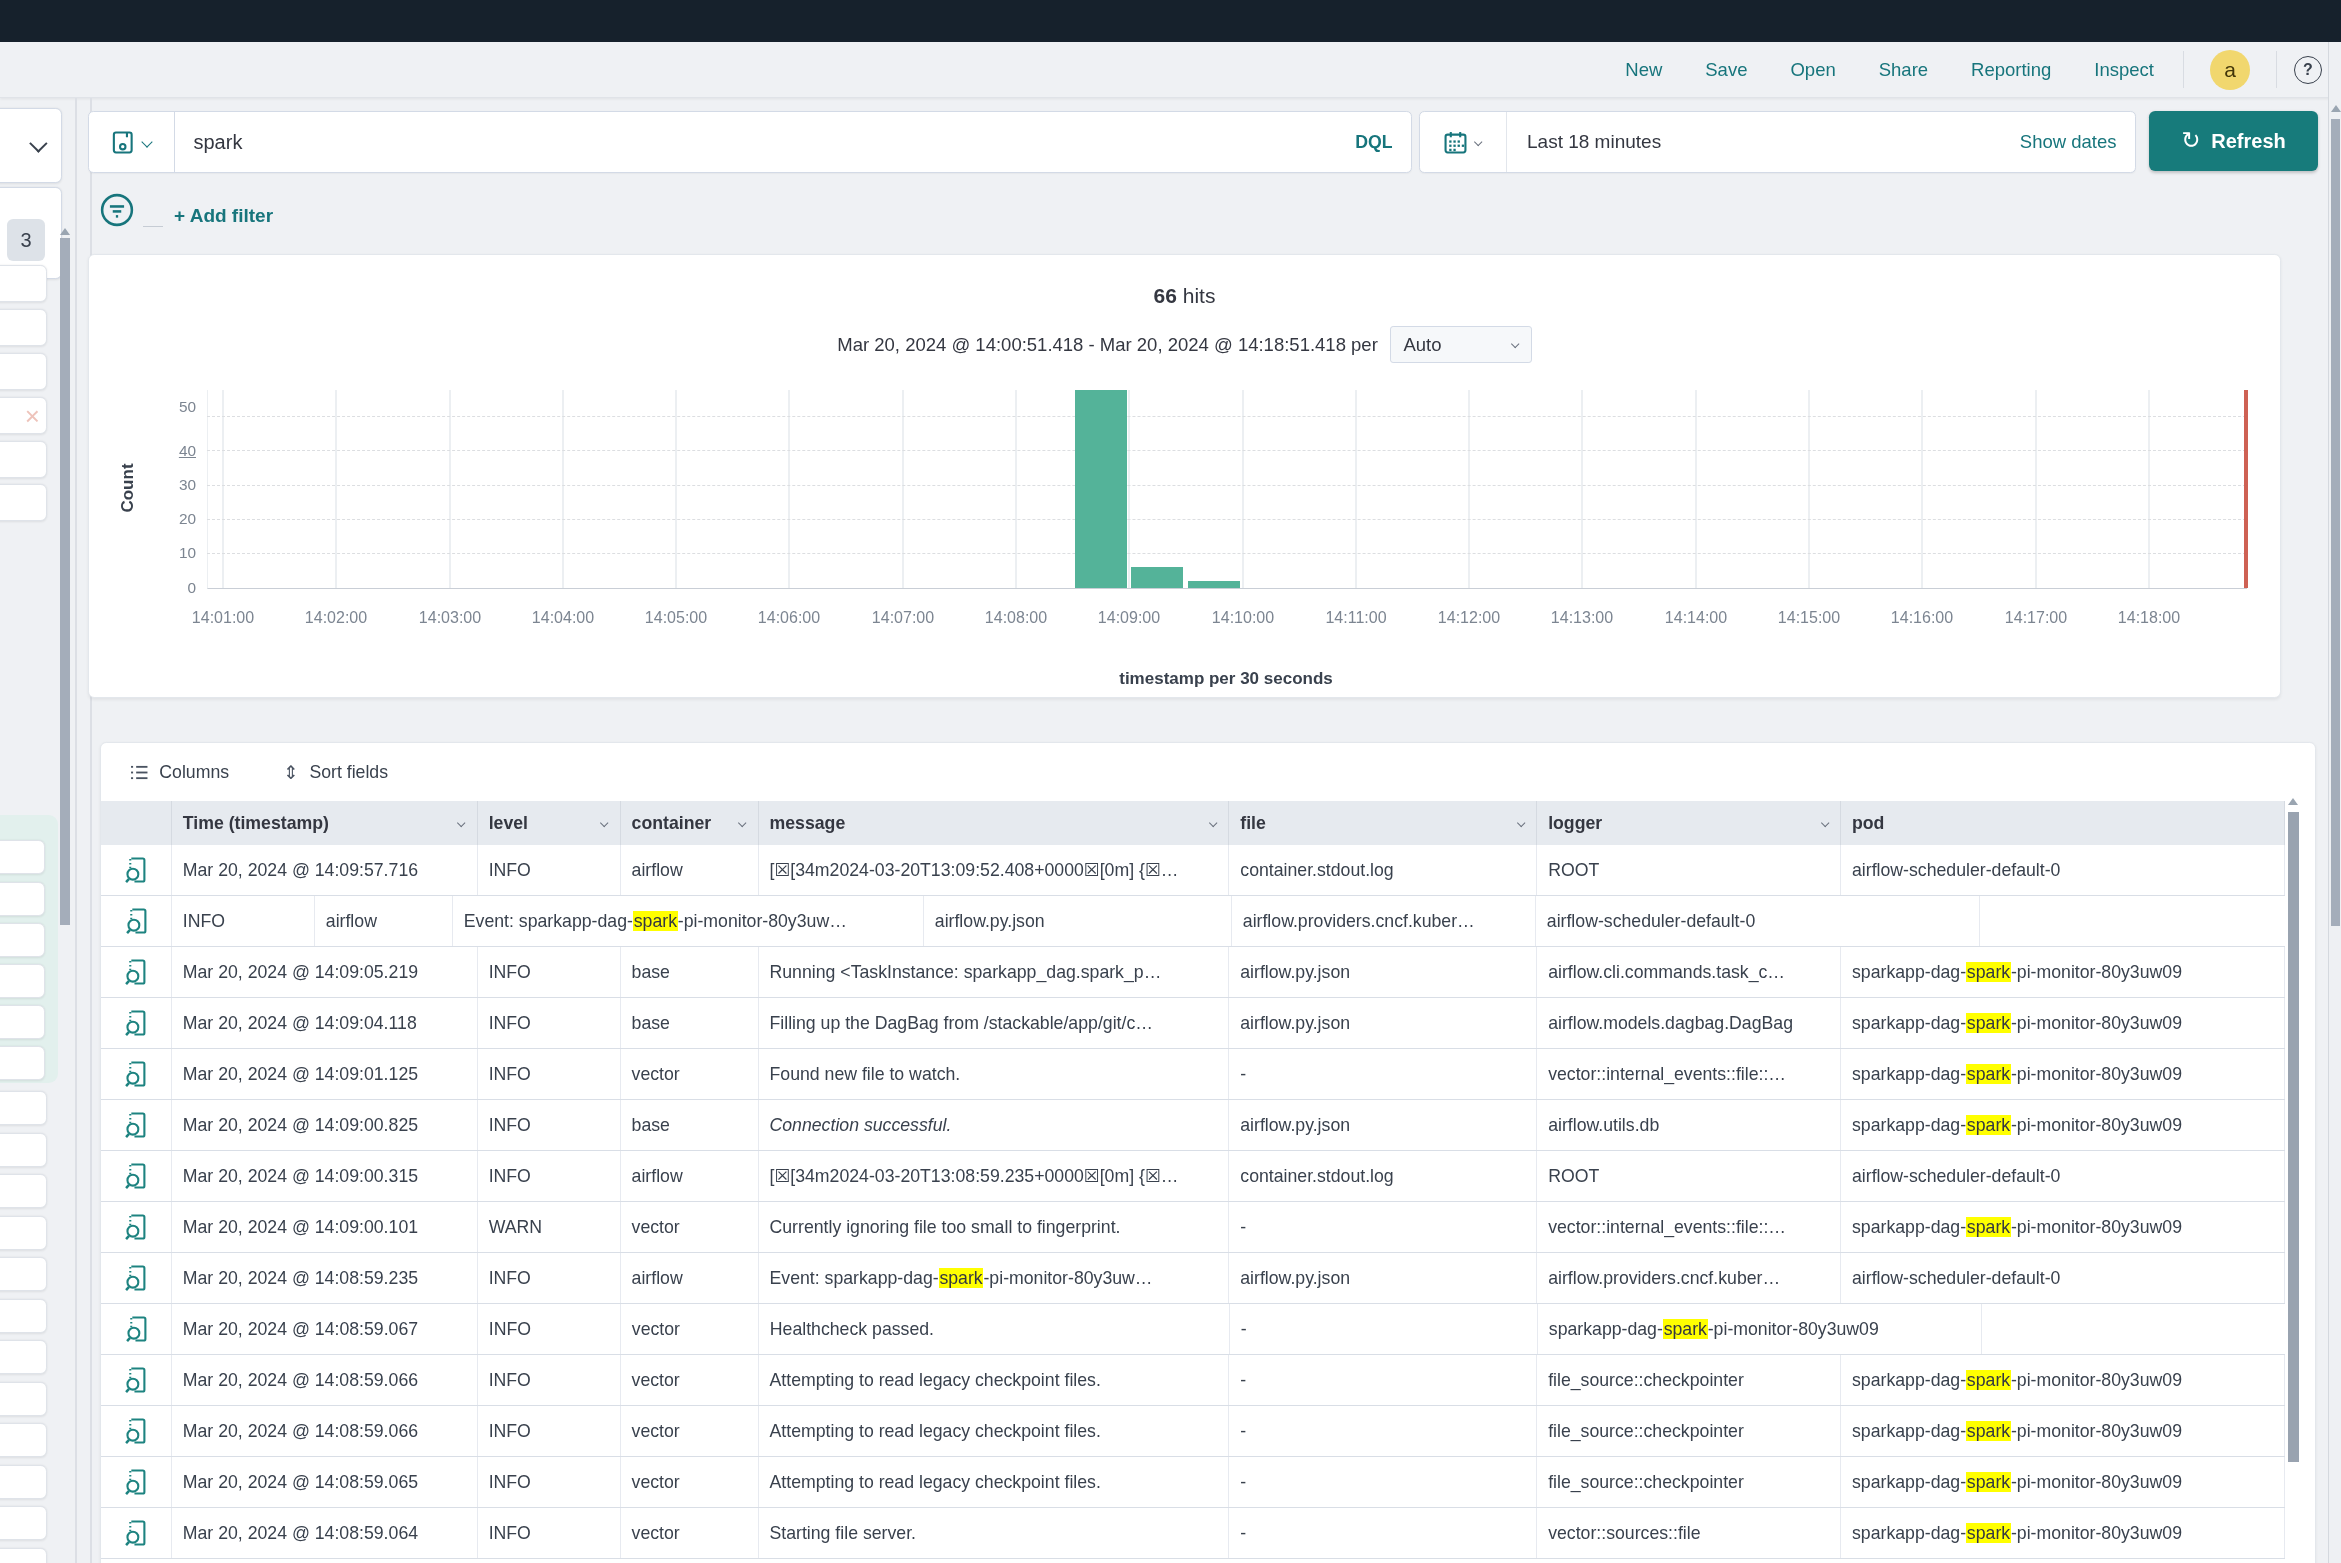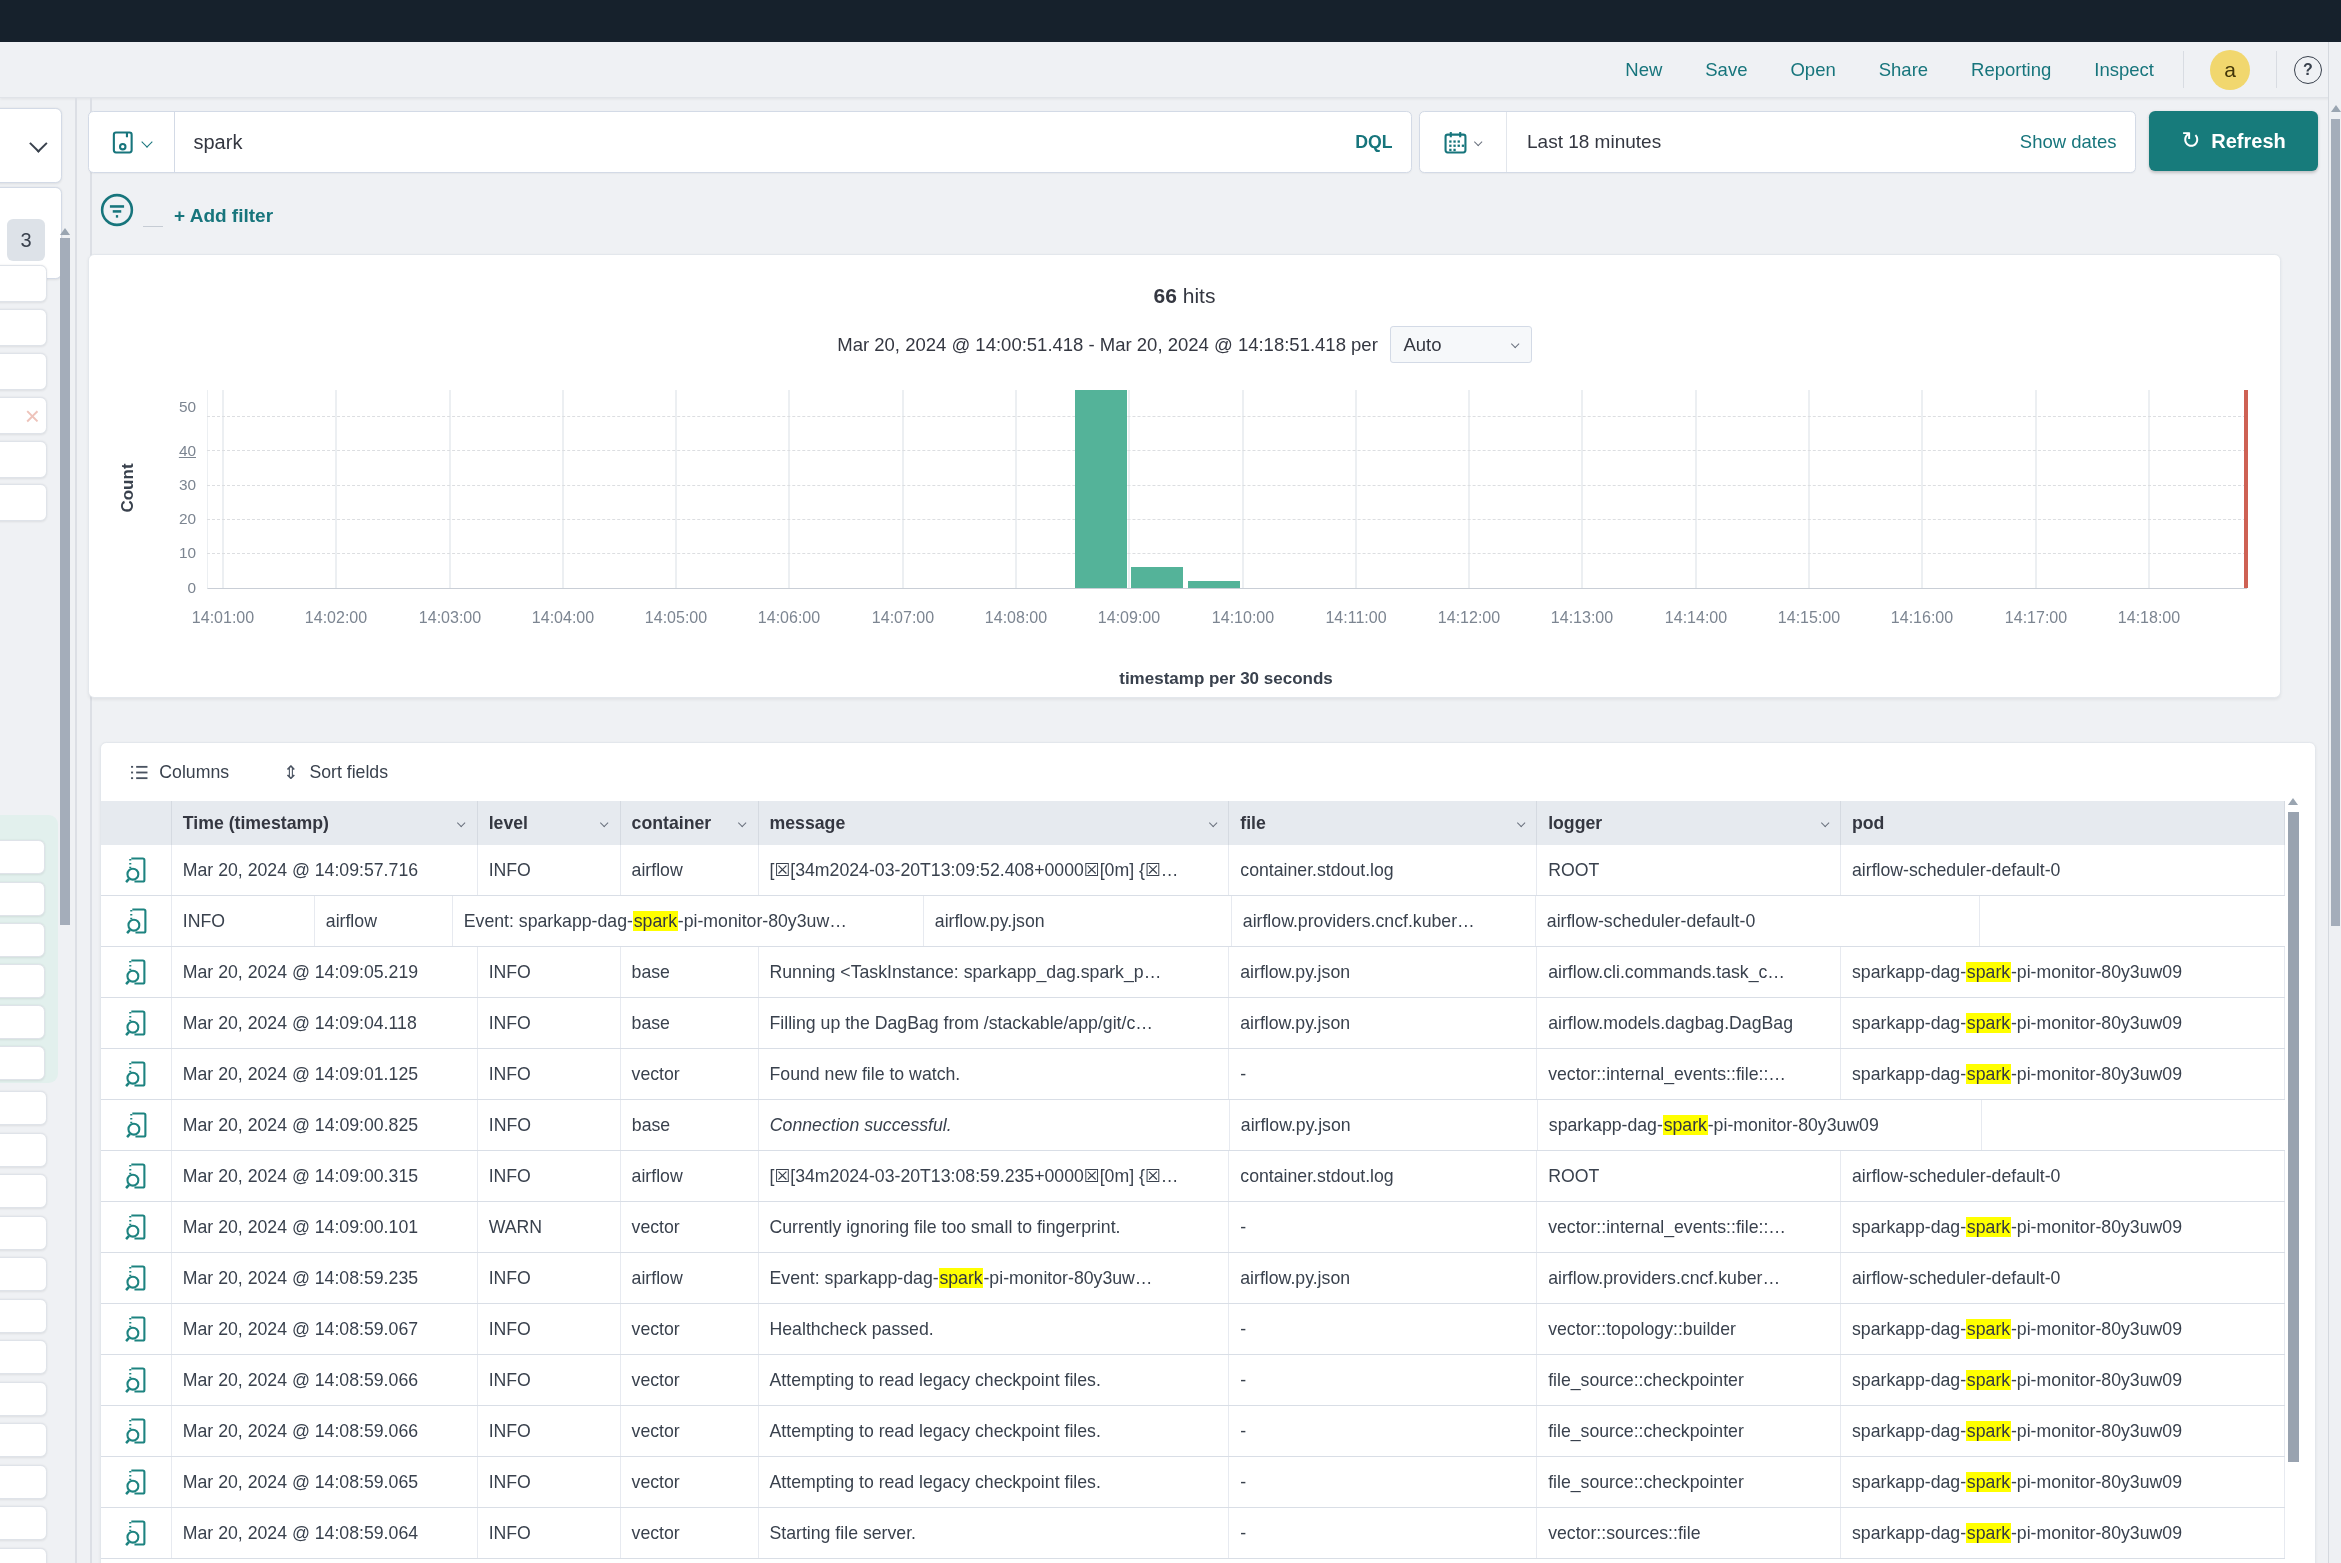--- a/index.html
+++ b/index.html
@@ -443,20 +443,21 @@
     <line x1="4.8" y1="21.5" x2="2" y2="24.6" stroke="#1d8380" stroke-width="2.4"></line>
   </svg>
           </div>
           <div class="td" style="width: 306px;">Mar 20, 2024 @ 14:09:00.825</div>
           <div class="td" style="width: 143px;">INFO</div>
           <div class="td" style="width: 138px;">base</div>
           <div class="td" style="width: 471px; font-style: italic;">
             <span>Connection successful.</span>
           </div>
           <div class="td" style="width: 308px;">airflow.py.json</div>
+          <div class="td" style="width: 304px;">airflow.utils.db</div>
           <div class="td" style="width: 444px;">
             <span>sparkapp-dag-<mark>spark</mark>-pi-monitor-80y3uw09</span>
           </div>
         </div>
         <div class="tr">
           <div class="td icon-cell" style="width: 71px;">
             <svg width="23" height="28" viewBox="0 0 22 26">
     <path d="M7 2 H18 Q19.5 2 19.5 3.5 V22.5 Q19.5 24 18 24 H10" fill="none" stroke="#1d8380" stroke-width="2"></path>
     <line x1="6" y1="2.5" x2="6" y2="12" stroke="#1d8380" stroke-width="2" stroke-dasharray="1.5 2.2"></line>
     <circle cx="8.5" cy="17" r="5.2" fill="#fff" stroke="#1d8380" stroke-width="2"></circle>
@@ -526,21 +527,20 @@
     <line x1="4.8" y1="21.5" x2="2" y2="24.6" stroke="#1d8380" stroke-width="2.4"></line>
   </svg>
           </div>
           <div class="td" style="width: 306px;">Mar 20, 2024 @ 14:08:59.067</div>
           <div class="td" style="width: 143px;">INFO</div>
           <div class="td" style="width: 138px;">vector</div>
           <div class="td" style="width: 471px;">
             <span>Healthcheck passed.</span>
           </div>
           <div class="td" style="width: 308px;">-</div>
-          <div class="td" style="width: 304px;">vector::topology::builder</div>
           <div class="td" style="width: 444px;">
             <span>sparkapp-dag-<mark>spark</mark>-pi-monitor-80y3uw09</span>
           </div>
         </div>
         <div class="tr">
           <div class="td icon-cell" style="width: 71px;">
             <svg width="23" height="28" viewBox="0 0 22 26">
     <path d="M7 2 H18 Q19.5 2 19.5 3.5 V22.5 Q19.5 24 18 24 H10" fill="none" stroke="#1d8380" stroke-width="2"></path>
     <line x1="6" y1="2.5" x2="6" y2="12" stroke="#1d8380" stroke-width="2" stroke-dasharray="1.5 2.2"></line>
     <circle cx="8.5" cy="17" r="5.2" fill="#fff" stroke="#1d8380" stroke-width="2"></circle>

